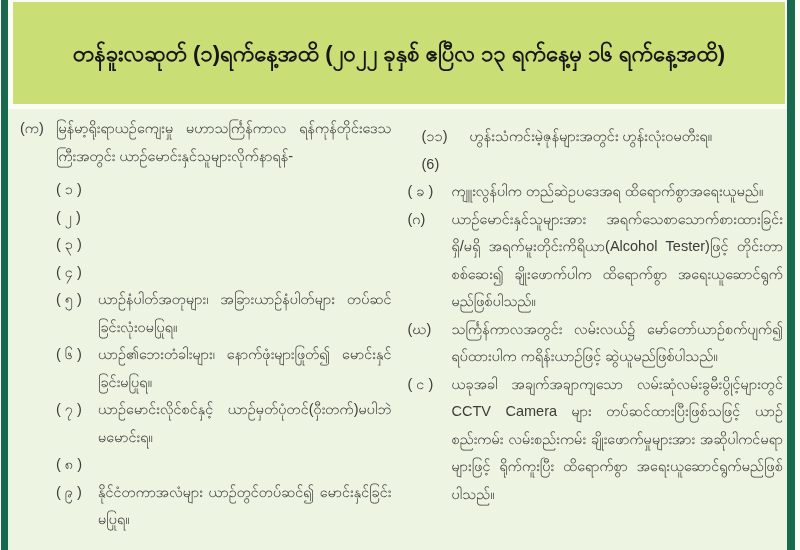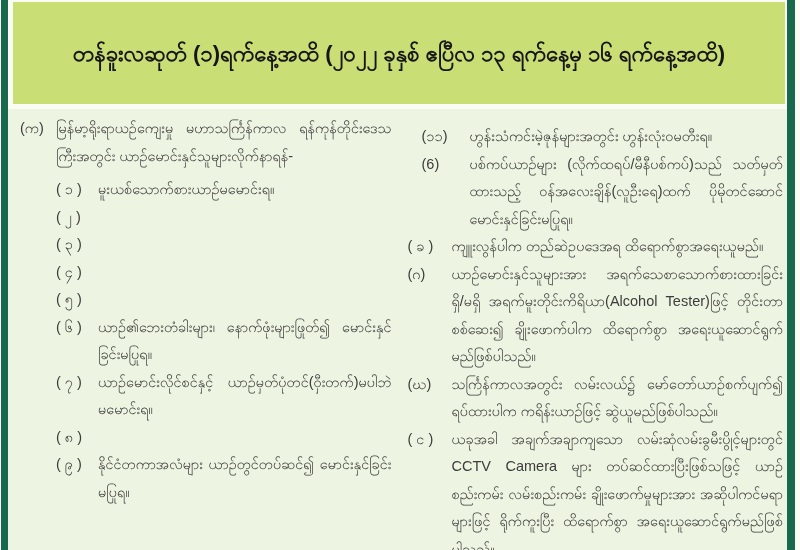--- a/index.html
+++ b/index.html
@@ -51,33 +51,33 @@
   <div class="body-area">
 
     <div class="col col-left">
       <div class="row intro-row">
         <span class="lbl">(က)</span>
         <span class="txt">မြန်မာ့ရိုးရာယဉ်ကျေးမှု မဟာသင်္ကြန်ကာလ ရန်ကုန်တိုင်းဒေသကြီးအတွင်း ယာဉ်မောင်းနှင်သူများလိုက်နာရန်-</span>
       </div>
       <div class="sub-list">
         <div class="row sub-row">
           <span class="lbl">( ၁ )</span>
-          <span class="txt">မူးယစ်သောက်စားယာဉ်မမောင်းရ။</span>
         </div>
         <div class="row sub-row">
           <span class="lbl">( ၂ )</span>
         </div>
         <div class="row sub-row">
           <span class="lbl">( ၃ )</span>
         </div>
         <div class="row sub-row">
           <span class="lbl">( ၄ )</span>
         </div>
         <div class="row sub-row">
           <span class="lbl">( ၅ )</span>
+          <span class="txt">ယာဉ်နံပါတ်အတုများ၊ အခြားယာဉ်နံပါတ်များ တပ်ဆင်ခြင်းလုံးဝမပြုရ။</span>
         </div>
         <div class="row sub-row">
           <span class="lbl">( ၆ )</span>
           <span class="txt">ယာဉ်၏ဘေးတံခါးများ၊ နောက်ဖုံးများဖြုတ်၍ မောင်းနှင်ခြင်းမပြုရ။</span>
         </div>
         <div class="row sub-row">
           <span class="lbl">( ၇ )</span>
           <span class="txt">ယာဉ်မောင်းလိုင်စင်နှင့် ယာဉ်မှတ်ပုံတင်(ဝှီးတက်)မပါဘဲ မမောင်းရ။</span>
         </div>
         <div class="row sub-row">
@@ -91,21 +91,20 @@
     </div>
 
     <div class="col col-right">
       <div class="num-list">
         <div class="row num-row">
           <span class="lbl">(၁၁)</span>
           <span class="txt">ဟွန်းသံကင်းမဲ့ဇုန်များအတွင်း ဟွန်းလုံးဝမတီးရ။</span>
         </div>
         <div class="row num-row">
           <span class="lbl">(6)</span>
-          <span class="txt">ပစ်ကပ်ယာဉ်များ (လိုက်ထရပ်/မီနီပစ်ကပ်)သည် သတ်မှတ်ထားသည့် ဝန်အလေးချိန်(လူဦးရေ)ထက် ပိုမိုတင်ဆောင်မောင်းနှင်ခြင်းမပြုရ။</span>
         </div>
       </div>
       <div>
         <div class="row let-row">
           <span class="lbl">( ခ )</span>
           <span class="txt">ကျူးလွန်ပါက တည်ဆဲဥပဒေအရ ထိရောက်စွာအရေးယူမည်။</span>
         </div>
         <div class="row let-row">
           <span class="lbl">(ဂ)</span>
           <span class="txt">ယာဉ်မောင်းနှင်သူများအား အရက်သေစာသောက်စားထားခြင်း ရှိ/မရှိ အရက်မူးတိုင်းကိရိယာ(Alcohol Tester)ဖြင့် တိုင်းတာစစ်ဆေး၍ ချိုးဖောက်ပါက ထိရောက်စွာ အရေးယူဆောင်ရွက်မည်ဖြစ်ပါသည်။</span>

